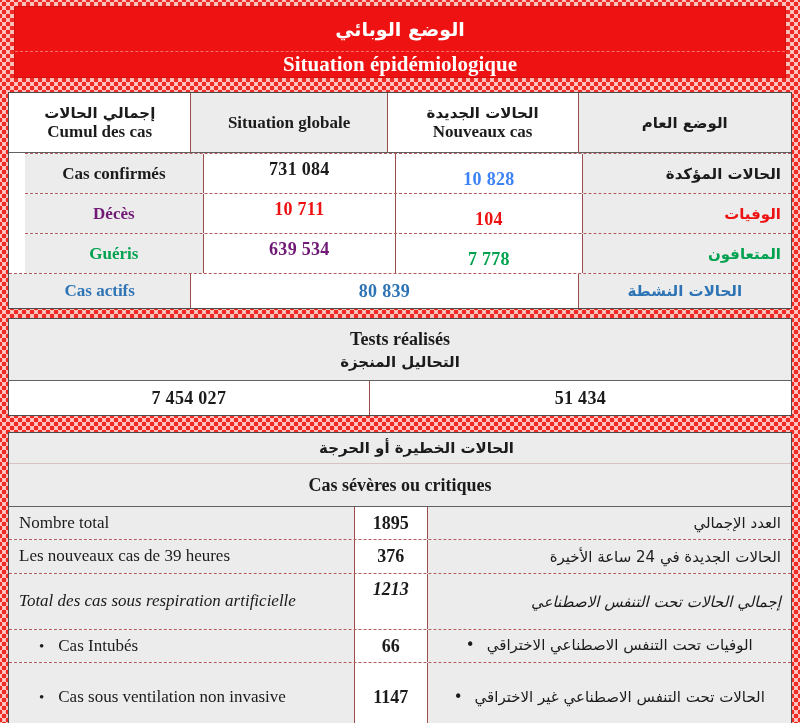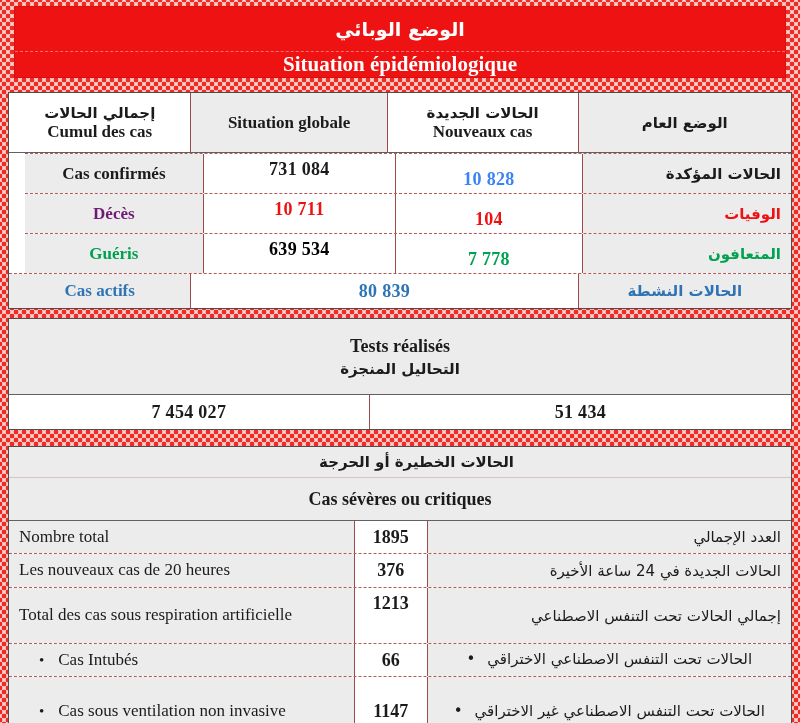--- a/index.html
+++ b/index.html
@@ -53,33 +53,33 @@
   .h-ar{ font-size:15px; font-weight:bold; }
   .h-fr{ font-size:17px; font-weight:bold; }
   .lbl{ font-size:17px; font-weight:bold; }
   .num{ font-size:18px; font-weight:bold; letter-spacing:.3px; }
   .num-low{ padding-top:12px; }
   .num-high{ padding-bottom:8px; }
   .ar-cell{ font-size:15px; font-weight:bold; direction:rtl; justify-content:flex-start; padding-right:10px; }
   .ar-center{ justify-content:center; padding-right:0; }
 
   
-  .tests-head{ height:76px; border-bottom:1px solid #616161; background:#ececec;
+  .tests-head{ height:62px; border-bottom:1px solid #616161; background:#ececec;
                display:flex; flex-direction:column; align-items:center; justify-content:center; gap:3px; }
   .tests-head .fr{ font-size:18px; font-weight:bold; }
   .tests-head .ar{ font-size:15px; font-weight:bold; }
   .g2{ grid-template-columns:46% 54%; height:34px; }
 
   
   .sev-head-ar{ height:30px; background:#ececec; display:flex; align-items:center; justify-content:center;
                 font-size:15px; font-weight:bold;padding-left:33px; }
   .sev-head-fr{ height:44px; background:#ececec; display:flex; align-items:center; justify-content:center;
                 font-size:18px; font-weight:bold; border-top:1px solid #d9c2c2; border-bottom:1px solid #616161; }
   .g3{ grid-template-columns:44.1% 9.3% 46.6%; }
-  .sr1{ height:32px; } .sr2{ height:34px; } .sr3{ height:56px; } .sr4{ height:33px; } .sr5{ height:70px; }
+  .sr1{ height:32px; } .sr2{ height:34px; } .sr3{ height:56px;font-style:italic; } .sr4{ height:33px; } .sr5{ height:70px; }
   .sev-lbl{ justify-content:flex-start; text-align:left; padding:2px 6px 2px 10px;
             font-size:17px; font-weight:normal; line-height:1.35; }
   .sev-lbl.indent{ padding-left:30px; }
   .sev-lbl.indent::before{ content:"•"; margin-right:14px; font-size:15px; }
   .sev-num{ font-size:18px; font-weight:bold; }
   .sev-num.top{ align-items:flex-start; padding-top:5px; }
   .sev-ar{ direction:rtl; justify-content:flex-start; text-align:right;
            padding:2px 10px 2px 18px; font-size:15px; font-weight:normal; line-height:1.6; }
   .sev-ar-bullet{ direction:ltr; justify-content:center; text-align:center;
                   padding:2px 26px; font-size:15px; line-height:1.7; }
@@ -118,21 +118,21 @@
 
     <div class="row g4 r40">
       <div class="c shade lbl fr" style="color: #701a75;">Décès</div>
       <div class="c num num-high" style="color: rgb(238, 17, 17);">10 711</div>
       <div class="c num num-low" style="color: rgb(238, 17, 17);">104</div>
       <div class="c shade ar-cell ar" style="color: rgb(238, 17, 17);">الوفيات</div>
     </div>
 
     <div class="row g4 r40">
       <div class="c shade lbl fr" style="color: rgb(0, 162, 79);">Guéris</div>
-      <div class="c num num-high" style="color: #000000;">639 534</div>
+      <div class="c num num-high" style="color: #701a75;">639 534</div>
       <div class="c num num-low" style="color: rgb(0, 162, 79);">7 778</div>
       <div class="c shade ar-cell ar" style="color: rgb(0, 162, 79);">المتعافون</div>
     </div>
 
     <div class="row g4m r35">
       <div class="c shade lbl fr" style="color: rgb(46, 116, 181);">Cas actifs</div>
       <div class="c num" style="color: rgb(46, 116, 181);">80 839</div>
       <div class="c shade ar-cell ar-center ar" style="color: rgb(46, 116, 181);">الحالات النشطة</div>
     </div>
   </div>
@@ -152,35 +152,35 @@
     <div class="sev-head-ar ar">الحالات الخطيرة أو الحرجة</div>
     <div class="sev-head-fr fr">Cas sévères ou critiques</div>
 
     <div class="row g3 sr1">
       <div class="c shade sev-lbl fr">Nombre total</div>
       <div class="c sev-num">1895</div>
       <div class="c shade sev-ar ar">العدد الإجمالي</div>
     </div>
 
     <div class="row g3 sr2">
-      <div class="c shade sev-lbl fr">Les nouveaux cas de 20 heures</div>
+      <div class="c shade sev-lbl fr">Les nouveaux cas de 39 heures</div>
       <div class="c sev-num">376</div>
       <div class="c shade sev-ar ar">الحالات الجديدة في 24 ساعة الأخيرة</div>
     </div>
 
     <div class="row g3 sr3">
       <div class="c shade sev-lbl fr">Total des cas sous respiration artificielle</div>
       <div class="c sev-num top">1213</div>
       <div class="c shade sev-ar ar">إجمالي الحالات تحت التنفس الاصطناعي</div>
     </div>
 
     <div class="row g3 sr4">
       <div class="c shade sev-lbl indent fr">Cas Intubés</div>
       <div class="c sev-num">66</div>
-      <div class="c shade sev-ar-bullet ar">الحالات تحت التنفس الاصطناعي الاختراقي</div>
+      <div class="c shade sev-ar-bullet ar">الوفيات تحت التنفس الاصطناعي الاختراقي</div>
     </div>
 
     <div class="row g3 sr5">
       <div class="c shade sev-lbl indent fr">Cas sous ventilation non invasive</div>
       <div class="c sev-num">1147</div>
       <div class="c shade sev-ar-bullet ar">الحالات تحت التنفس الاصطناعي غير الاختراقي</div>
     </div>
   </div>
 
 </div>

